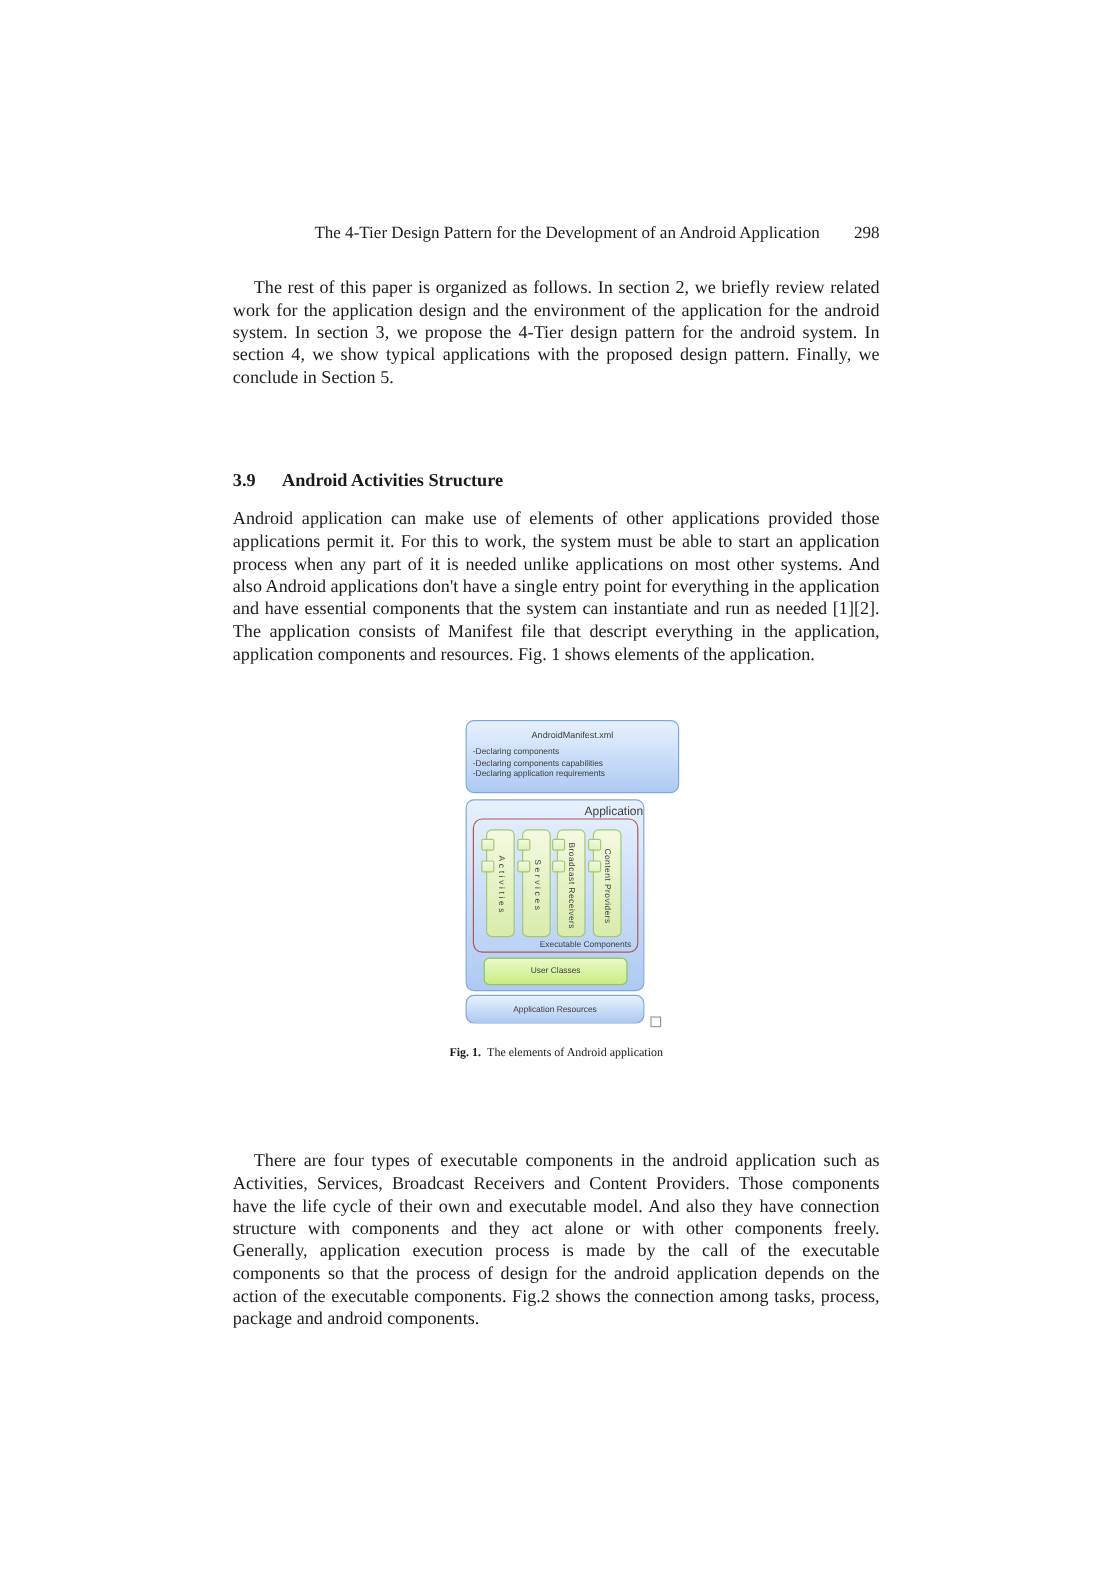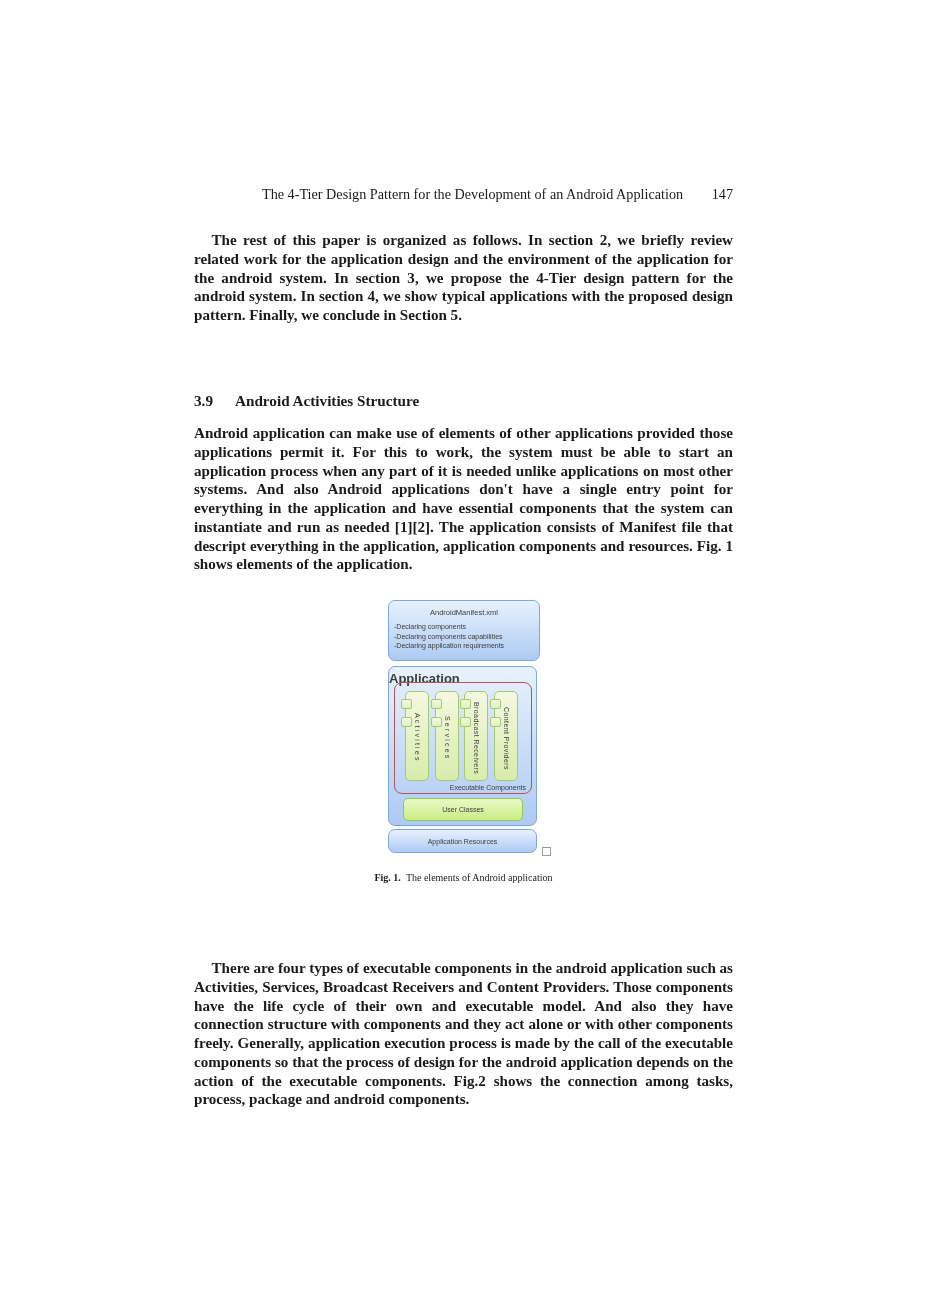--- a/index.html
+++ b/index.html
@@ -17,21 +17,21 @@
     position: absolute; left: 194px; top: 186px; width: 539px;
     display: flex; justify-content: space-between;
     font-size: 14.2px; line-height: 17px;
   }
   .running-title { padding-left: 68px; }
 
   
   .para {
     position: absolute; left: 194px; width: 539px;
     margin: 0; text-align: justify;
-    font-size: 15.1px; line-height: 18.75px; font-weight: bold;
+    font-size: 15.1px; line-height: 18.75px;
   }
   .para.indent { text-indent: 17.5px; }
   #para-intro { top: 231px; }
   #para-structure { top: 424px; }
   #para-components { top: 959px; }
 
   
   .sec-heading {
     position: absolute; left: 194px; top: 350px; width: 539px; margin: 0;
     font-size: 17.8px; font-weight: bold; line-height: 21px;
@@ -49,25 +49,25 @@
     margin: 0;
     font-family: "Liberation Sans", sans-serif;
     color: var(--figure-text, #3d3d3d);
   }
   .box-blue {
     position: absolute; box-sizing: border-box;
     background: linear-gradient(180deg, var(--blue-box-top, #e8f1fd) 0%, #cfe1f9 42%, var(--blue-box-bottom, #aecaf2) 100%);
     border: 1px solid var(--blue-border, #7ea6e0);
     border-radius: 7px;
   }
-  .manifest { left: 0; top: 0; width: 152px; height: 61px; }
+  .manifest { left: 0; top: 0; width: 178px; height: 61px; }
   .manifest-title { text-align: center; font-size: 7.5px; margin-top: 7px; }
   .manifest-lines { margin: 5px 0 0 5px; font-size: 7px; line-height: 9.6px; }
   .application { left: 0; top: 66px; width: 149px; height: 160px; }
-  .app-title { text-align: left; font-size: 13px; margin-top: 4px; font-weight: bold; }
+  .app-title { text-align: right; font-size: 10px; margin-top: 4px; }
   .exec-group {
     position: absolute; left: 5px; top: 15px; width: 138px; height: 112px;
     box-sizing: border-box;
     border: 1px solid var(--red-border, #b25754);
     border-radius: 8px;
   }
   .comp {
     position: absolute; top: 8px; width: 24px; height: 90px;
     box-sizing: border-box;
     background: linear-gradient(180deg, var(--green-box-top, #f3f9e0), var(--green-box-bottom, #d8ecab));
@@ -117,21 +117,21 @@
   }
   .cap-label { font-weight: bold; margin-right: 5px; }
 </style>
 </head>
 <body>
 
 <div class="page">
 
   <header class="running-head">
     <span class="running-title">The 4-Tier Design Pattern for the Development of an Android Application</span>
-    <span class="page-number">147</span>
+    <span class="page-number">298</span>
   </header>
 
   <p class="para indent" id="para-intro">The rest of this paper is organized as follows. In section 2, we briefly review related work for the application design and the environment of the application for the android system. In section 3, we propose the 4-Tier design pattern for the android system. In section 4, we show typical applications with the proposed design pattern. Finally, we conclude in Section 5.</p>
 
 
   <h3 class="subsec-heading">
     <span class="subsec-num">3.9</span><span>Android Activities Structure</span>
   </h3>
 
   <p class="para" id="para-structure">Android application can make use of elements of other applications provided those applications permit it. For this to work, the system must be able to start an application process when any part of it is needed unlike applications on most other systems. And also Android applications don't have a single entry point for everything in the application and have essential components that the system can instantiate and run as needed [1][2]. The application consists of Manifest file that descript everything in the application, application components and resources. Fig. 1 shows elements of the application.</p>

